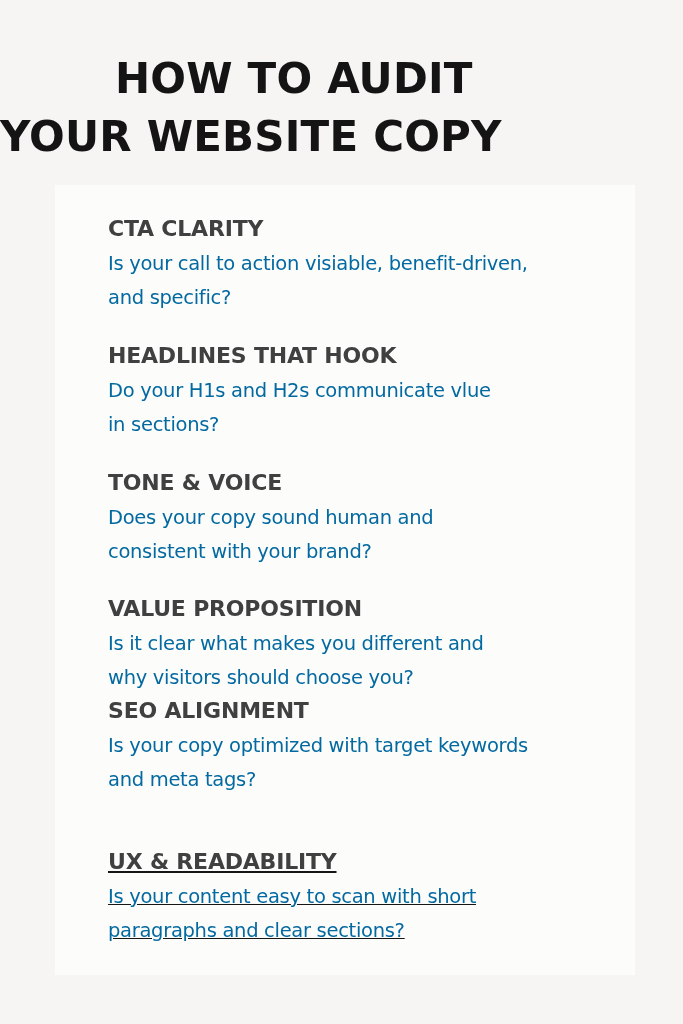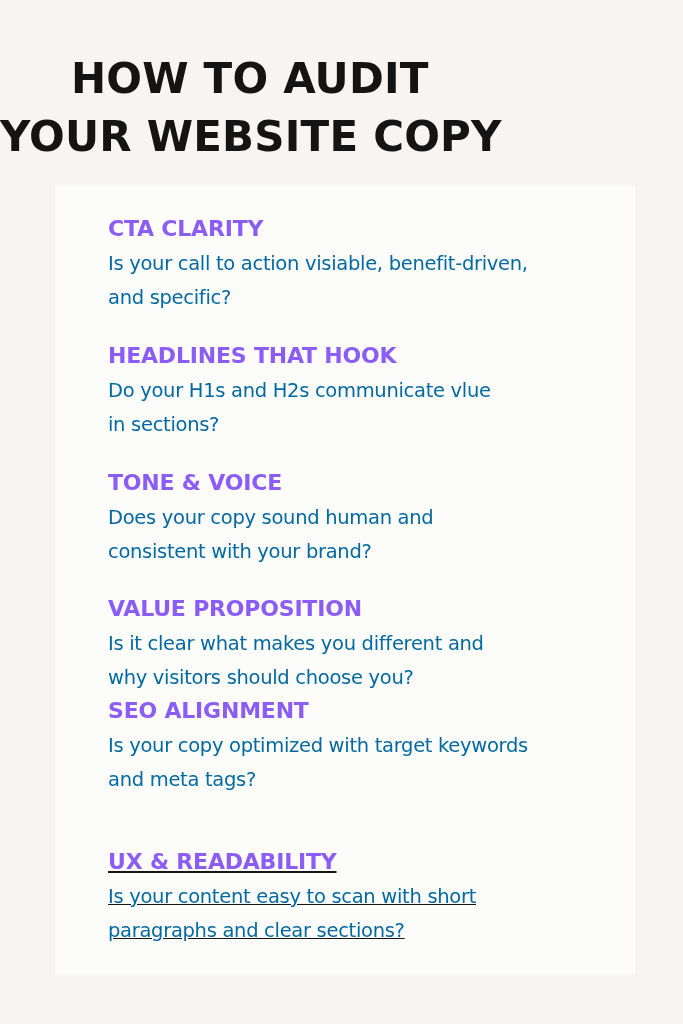--- a/index.html
+++ b/index.html
@@ -25,21 +25,21 @@
       font-weight: bold;
       font-size: 42px;
       line-height: 58px;
       letter-spacing: 0.2px;
       color: #141414;
     }
     .title-line {
       display: block;
       white-space: nowrap;
     }
-    .title-line.l1 { padding-left: 71px; }
+    .title-line.l1 { padding-left: 115px; }
     .title-line.l2 { }
 
     .card {
       position: absolute;
       left: 55px;
       top: 185px;
       width: 580px;
       height: 790px;
       background: #fcfcfb;
     }
@@ -47,21 +47,21 @@
       position: absolute;
       left: 53px;
       width: 520px;
     }
     .section-heading {
       margin: 0;
       font-family: "DejaVu Sans", "Liberation Sans", sans-serif;
       font-weight: bold;
       font-size: 22px;
       line-height: 28px;
-      color: #8b5cf6;
+      color: #404040;
       white-space: nowrap;
       letter-spacing: -0.2px;
     }
     .section-body {
       margin: 4px 0 0 0;
       font-family: "DejaVu Sans", "Liberation Sans", sans-serif;
       font-size: 19.5px;
       line-height: 34px;
       color: #0369a1;
       letter-spacing: -0.3px;

